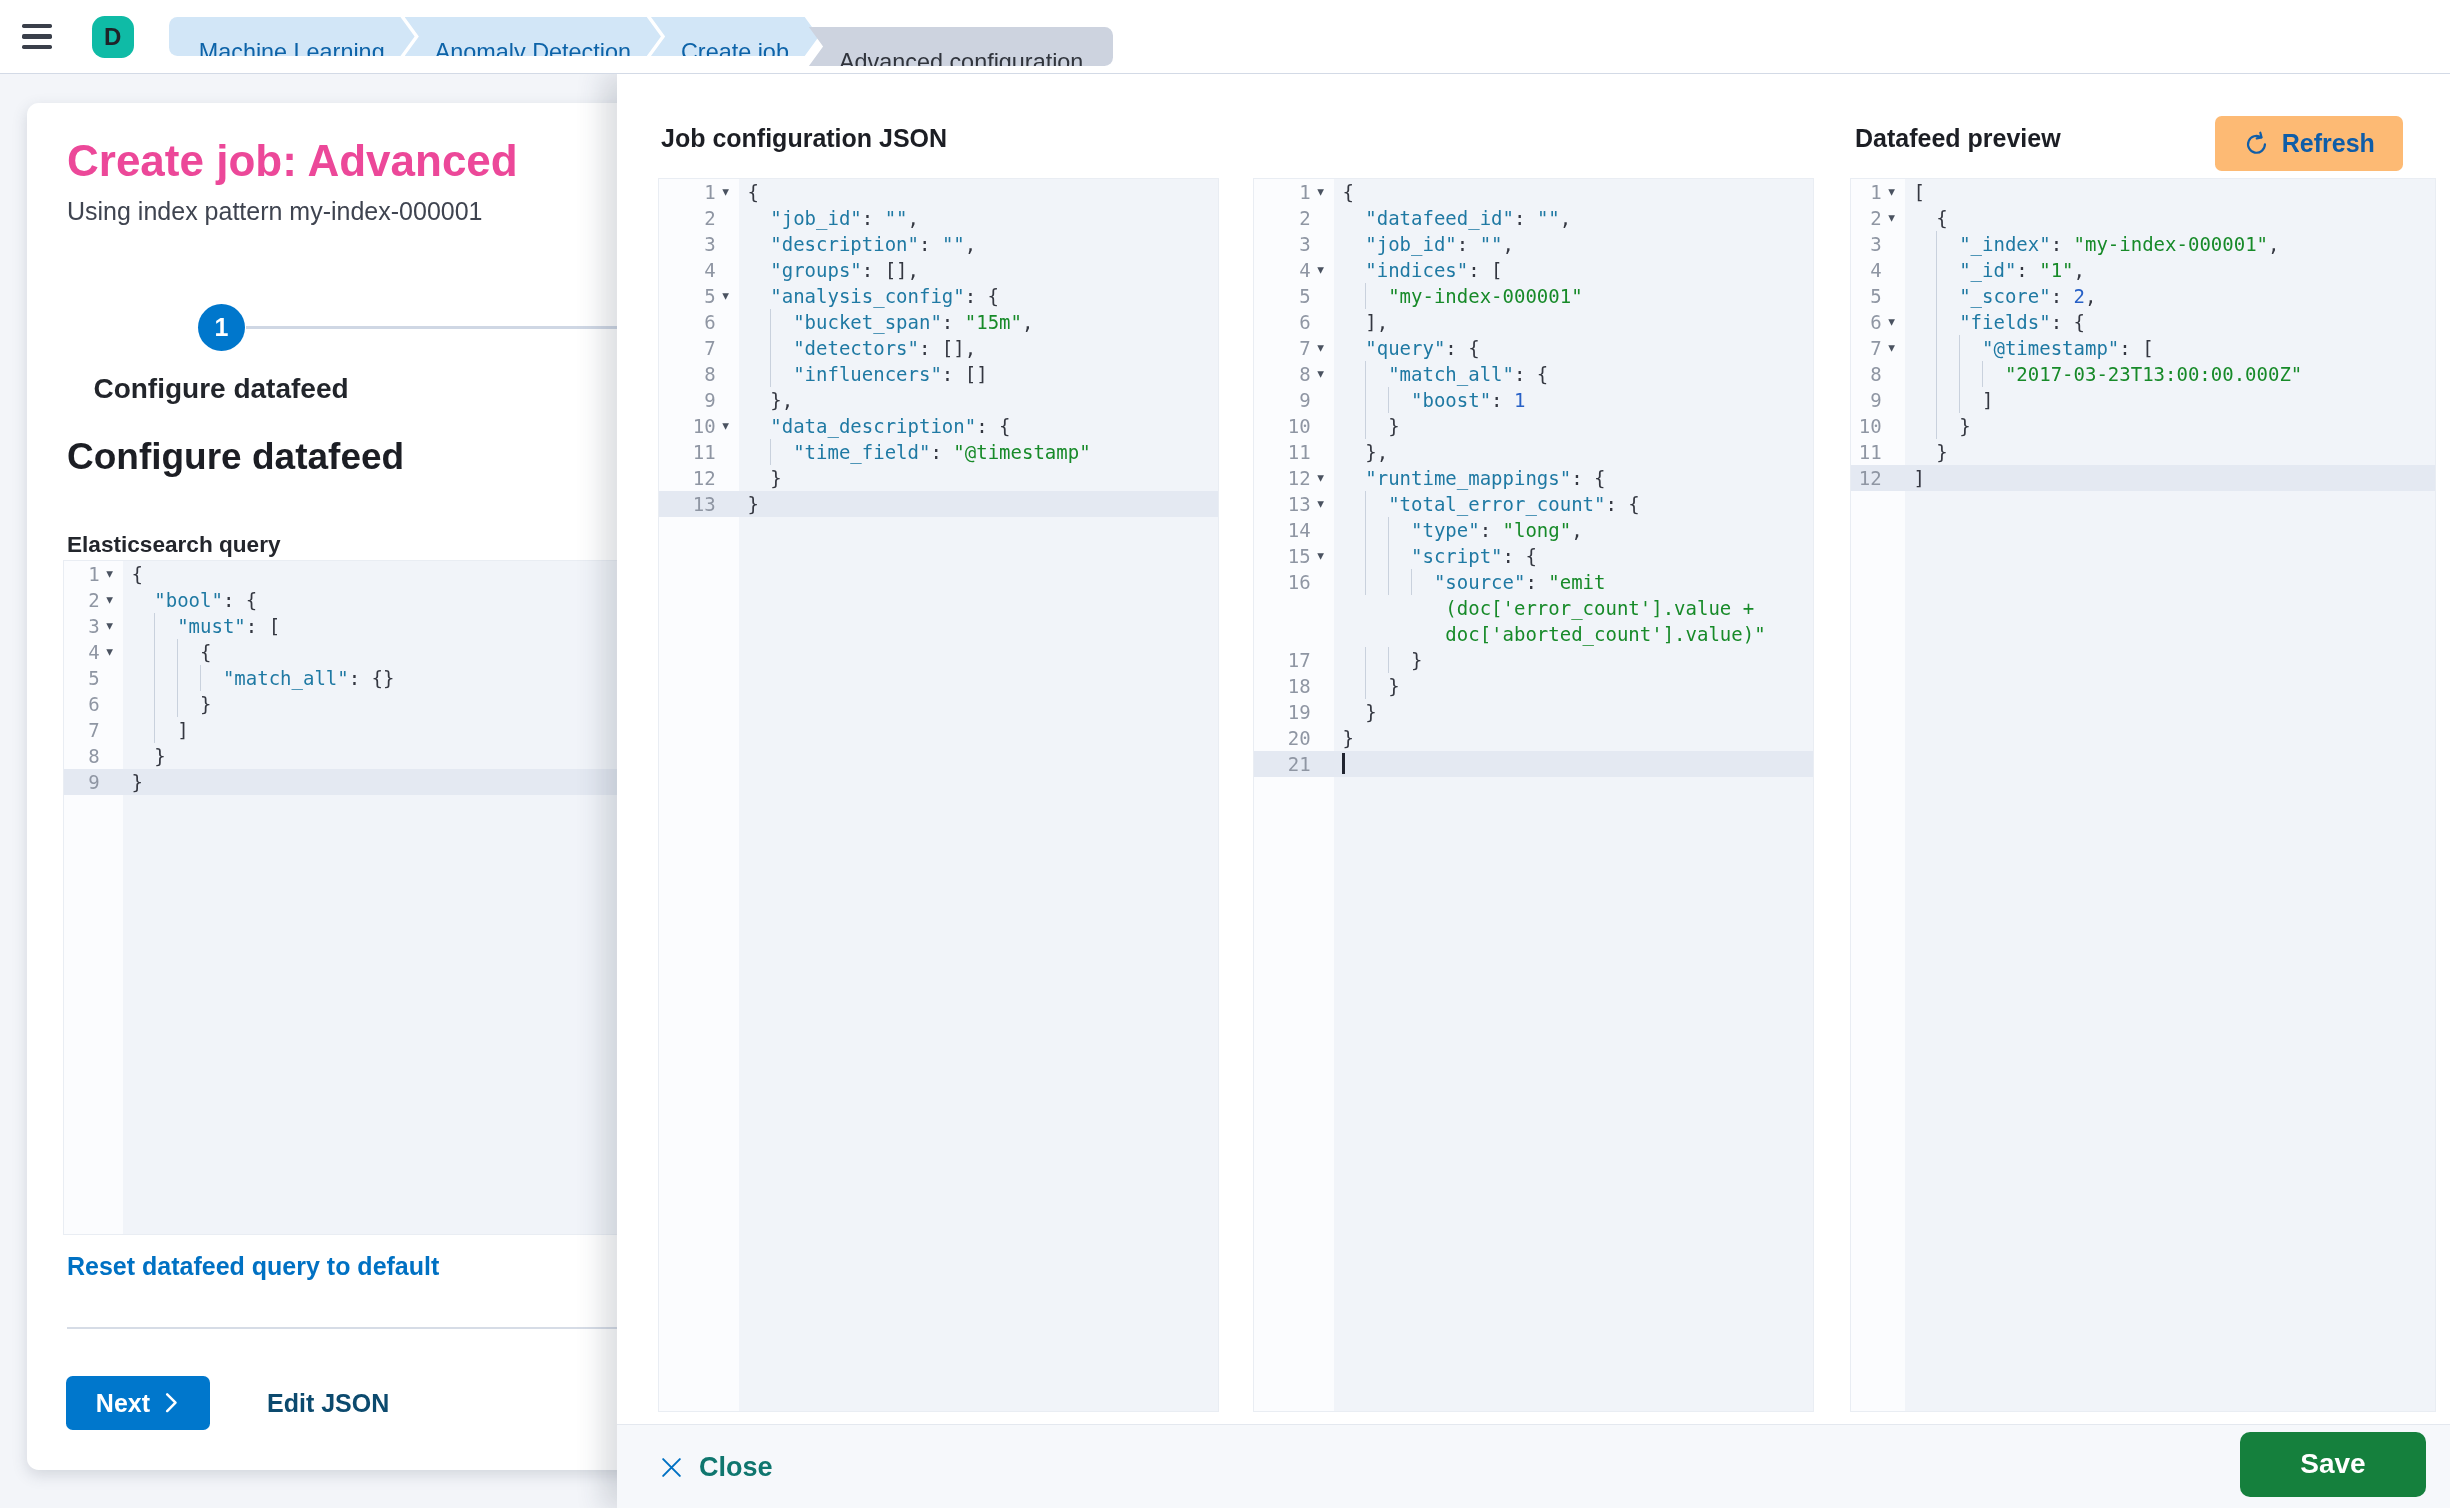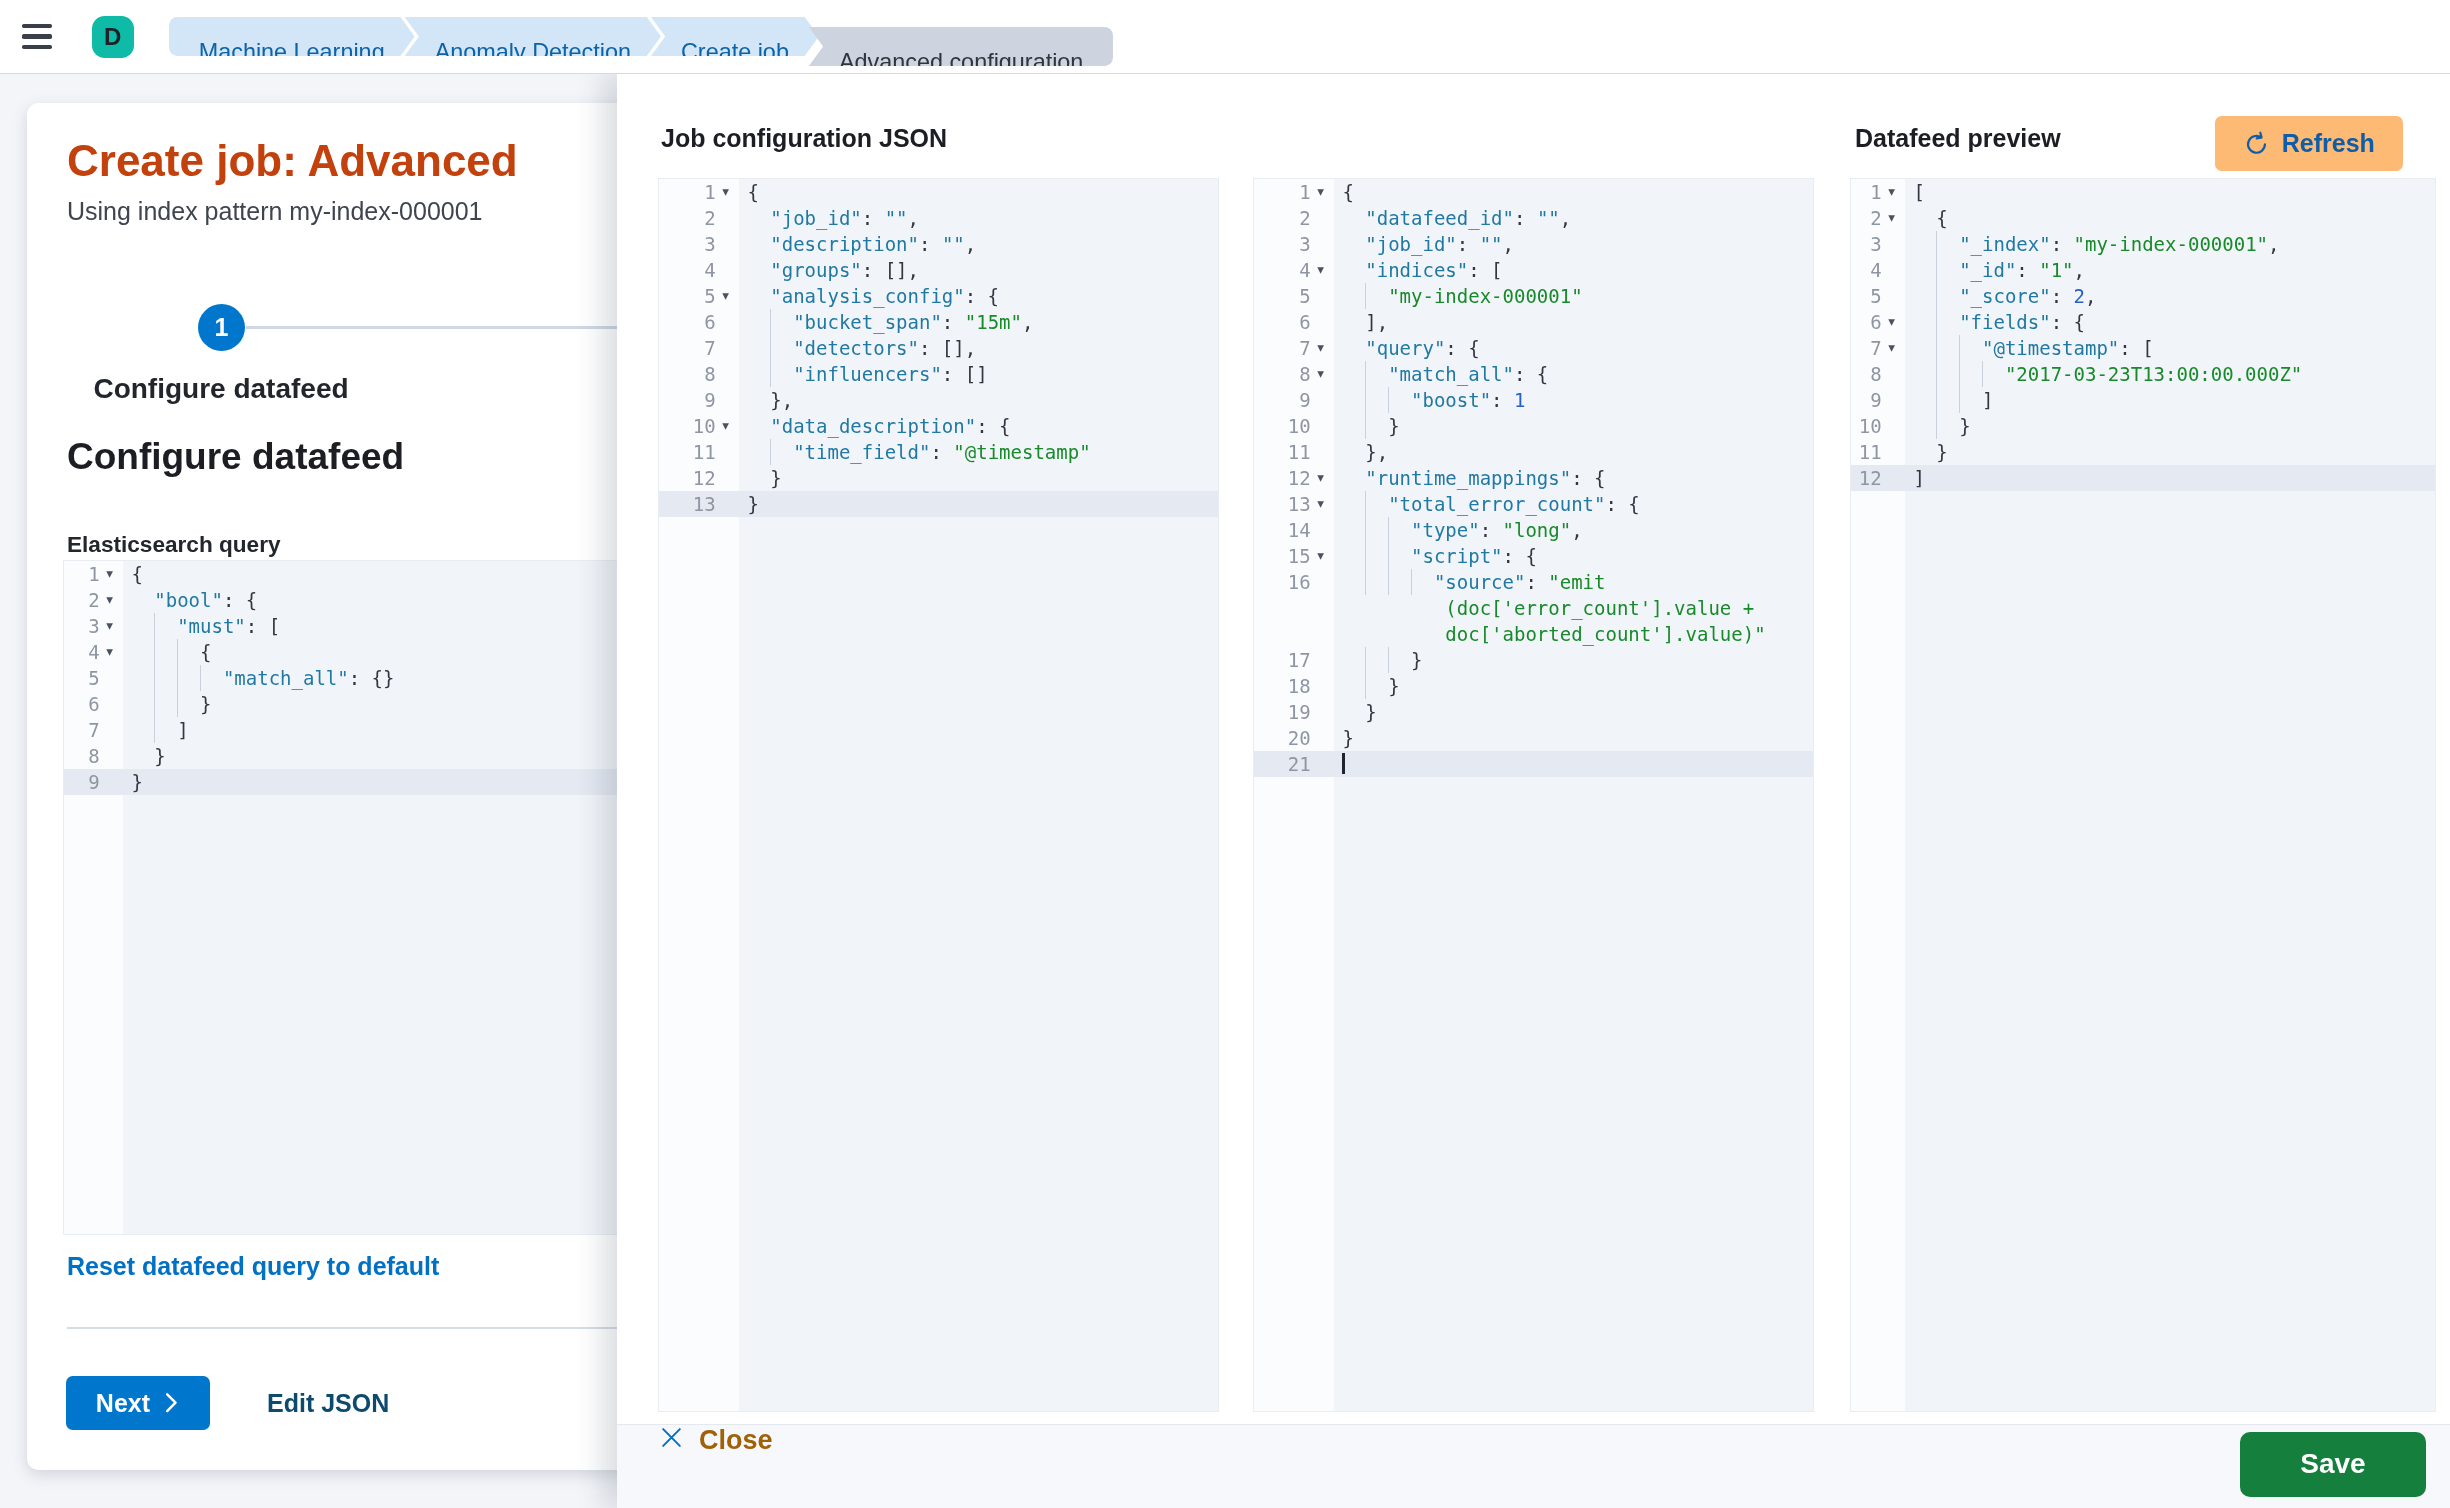--- a/index.html
+++ b/index.html
@@ -24,21 +24,21 @@
   .crumb.first { border-radius:8.4px 0 0 8.4px;
       clip-path:polygon(0 0, calc(100% - 14.2px) 0, 100% 50%, calc(100% - 14.2px) 100%, 0 100%); }
   .crumb.mid { margin-left:-10px;
       clip-path:polygon(0 0, calc(100% - 14.2px) 0, 100% 50%, calc(100% - 14.2px) 100%, 0 100%, 14.2px 50%);text-align:center; }
   .crumb.last { margin-left:-10px; border-radius:0 8.4px 8.4px 0;
       clip-path:polygon(0 0, 100% 0, 100% 100%, 0 100%, 14.2px 50%);margin-top:20px; }
 
   
   #wizard { position:absolute; left:27px; top:103px; width:621px; height:1367px; background:#fff;
             border-radius:11.7px; box-shadow:0 5px 15px rgba(60,72,97,.18); z-index:5; overflow:hidden; }
-  #wiz-title { position:absolute; left:40px; top:33px; font-size:44px; font-weight:700; color:#c2410c; }
+  #wiz-title { position:absolute; left:40px; top:33px; font-size:44px; font-weight:700; color:#ec4899; }
   #wiz-subtitle { position:absolute; left:40px; top:94px; font-size:25px; color:#3F4450; }
   #step-circle { position:absolute; left:171px; top:201px; width:47px; height:47px; border-radius:50%;
                  background:#0077CC; color:#fff; font-size:25px; font-weight:600; display:flex;
                  align-items:center; justify-content:center; cursor:pointer; z-index:2; }
   #step-line { position:absolute; left:219px; top:223px; width:402px; height:2.5px; background:#CFD7E4; }
   #step-label { position:absolute; left:60px; top:270px; width:268px; text-align:center;
                 font-size:28px; font-weight:700; color:#22252B; }
   #wiz-h2 { position:absolute; left:40px; top:333px; font-size:37px; font-weight:700; color:#1C1E24; }
   #esq-label { position:absolute; left:40px; top:429px; font-size:22.6px; font-weight:700; color:#23262C; }
   #reset-link { position:absolute; left:40px; top:1149px; font-size:25px; font-weight:700;
@@ -57,22 +57,22 @@
   .col-title { position:absolute; top:50px; font-size:25px; font-weight:700; color:#1C1E24; }
   #col1-title { left:44px; }
   #col2-title { left:639px; }
   #col3-title { left:1238px; }
   #refresh-btn { position:absolute; left:1598px; top:42px; width:188px; height:55px; border:none;
                  border-radius:6.7px; background:#fdba74; color:#0F5DA8; font-size:25px; font-weight:600;
                  font-family:inherit; display:flex; align-items:center; justify-content:center; gap:11.7px;
                  cursor:pointer; }
   #footer { position:absolute; left:0; top:1350px; width:1833px; height:85px; background:#F6F8FB;
             border-top:1.7px solid #E4E8EF; }
-  #close-btn { position:absolute; left:42px; top:0; height:84px; display:flex; 
-               gap:15px; color:#a16207; font-size:27px; font-weight:700; cursor:pointer; }
+  #close-btn { position:absolute; left:42px; top:0; height:84px; display:flex; align-items:center;
+               gap:15px; color:#0f766e; font-size:27px; font-weight:700; cursor:pointer; }
   #save-btn { position:absolute; left:1623px; top:6.7px; width:186px; height:65px; border:none;
               border-radius:10px; background:#15803d; color:#fff; font-size:28px; font-weight:700;
               font-family:inherit; cursor:pointer; }
 
   
   .ed { position:absolute; border:0.8px solid #E9EDF3;
         background:linear-gradient(90deg,#FBFCFE var(--g),#F1F4F9 var(--g)); cursor:text; }
   #ed-esq  { left:36px;  top:457px; width:585px;  height:675px;  --g:59px; }
   #ed-job  { left:41px;  top:104px; width:561px;  height:1234px; --g:80px; }
   #ed-feed { left:636px; top:104px; width:561px;  height:1234px; --g:80px; }

